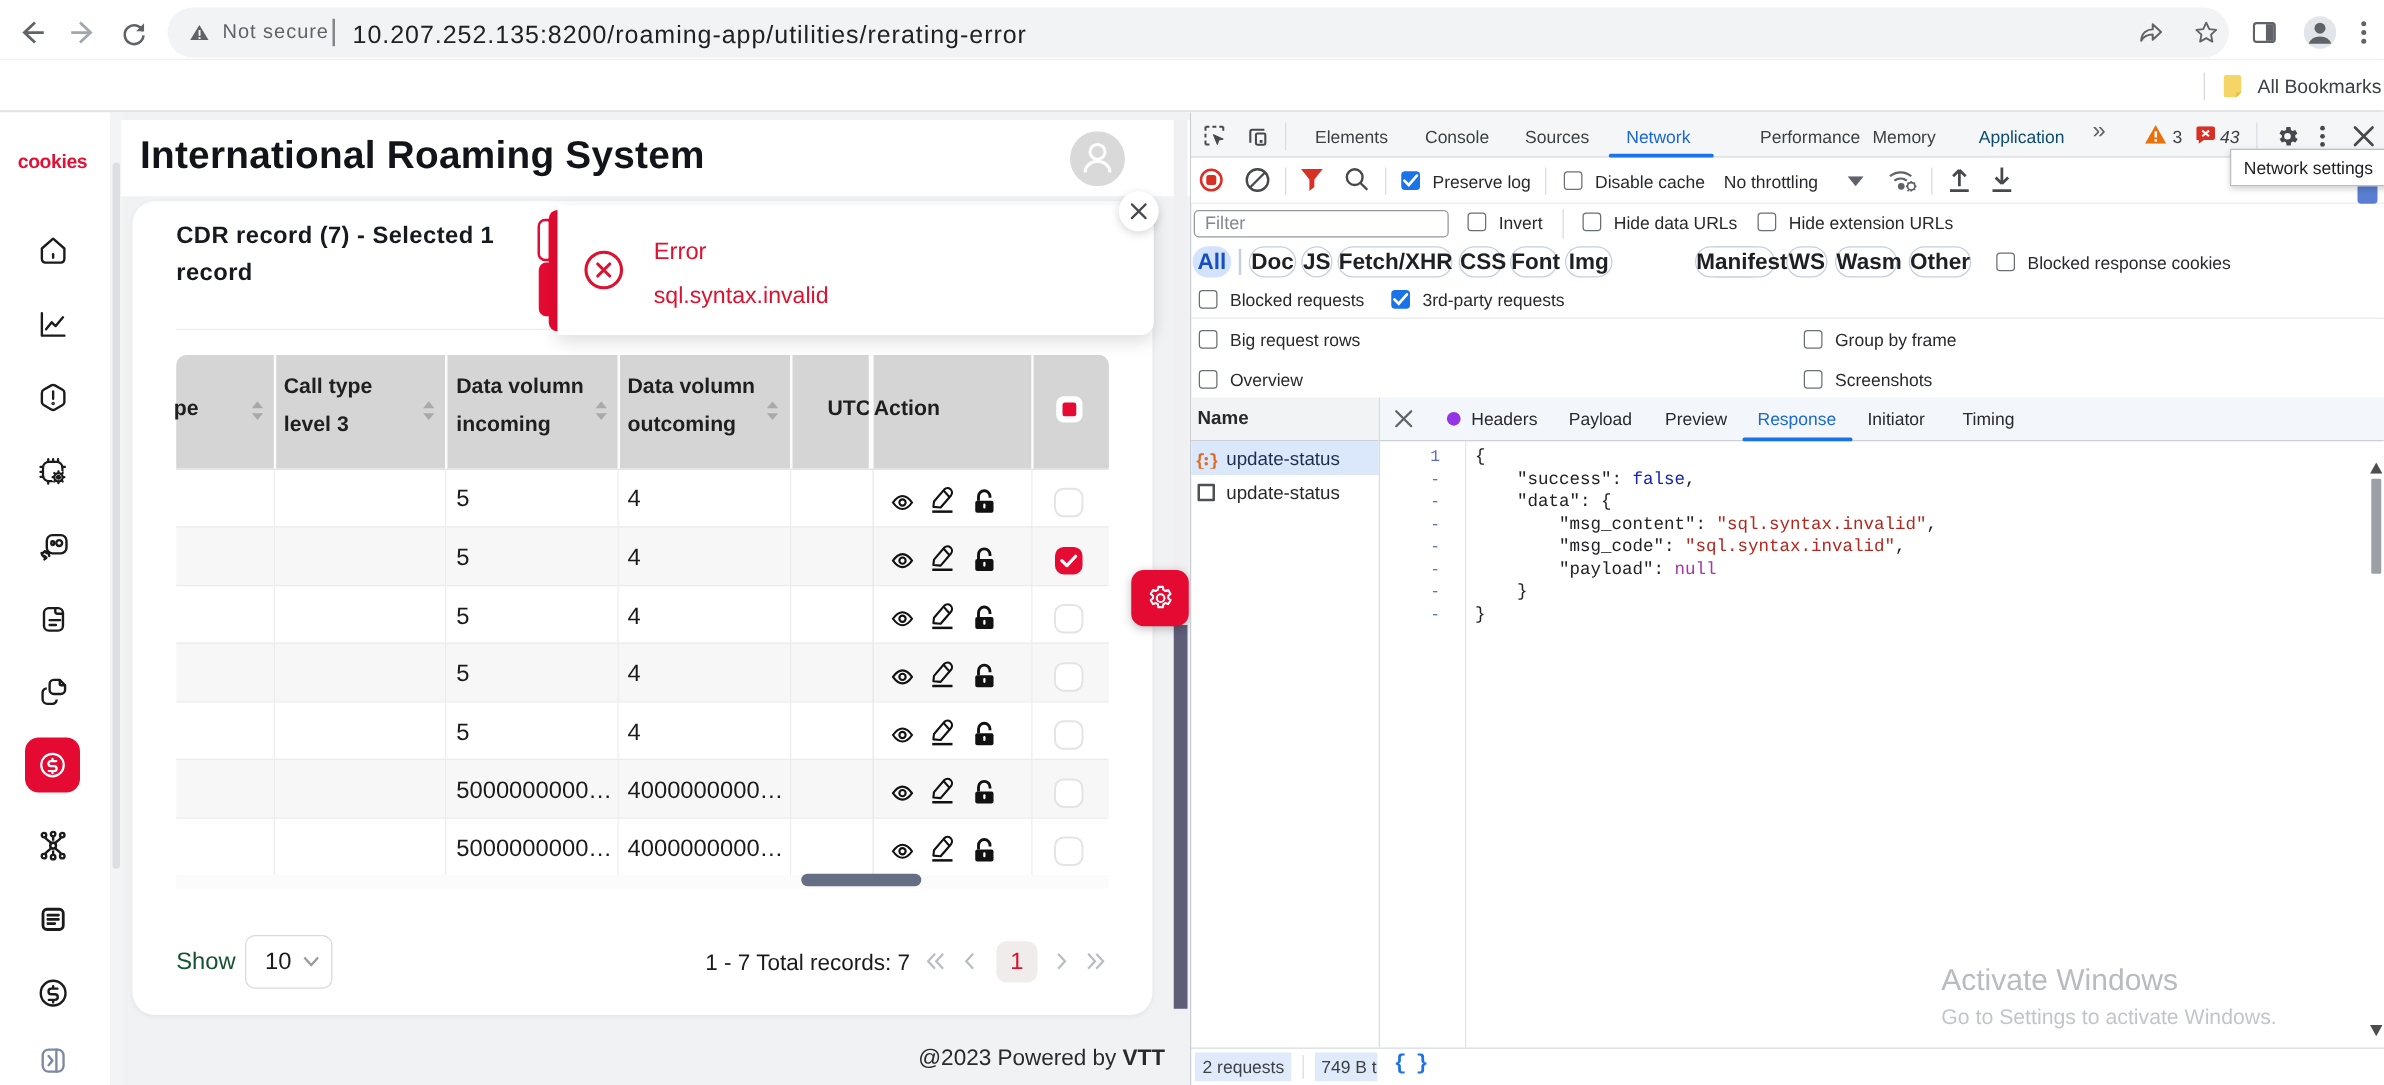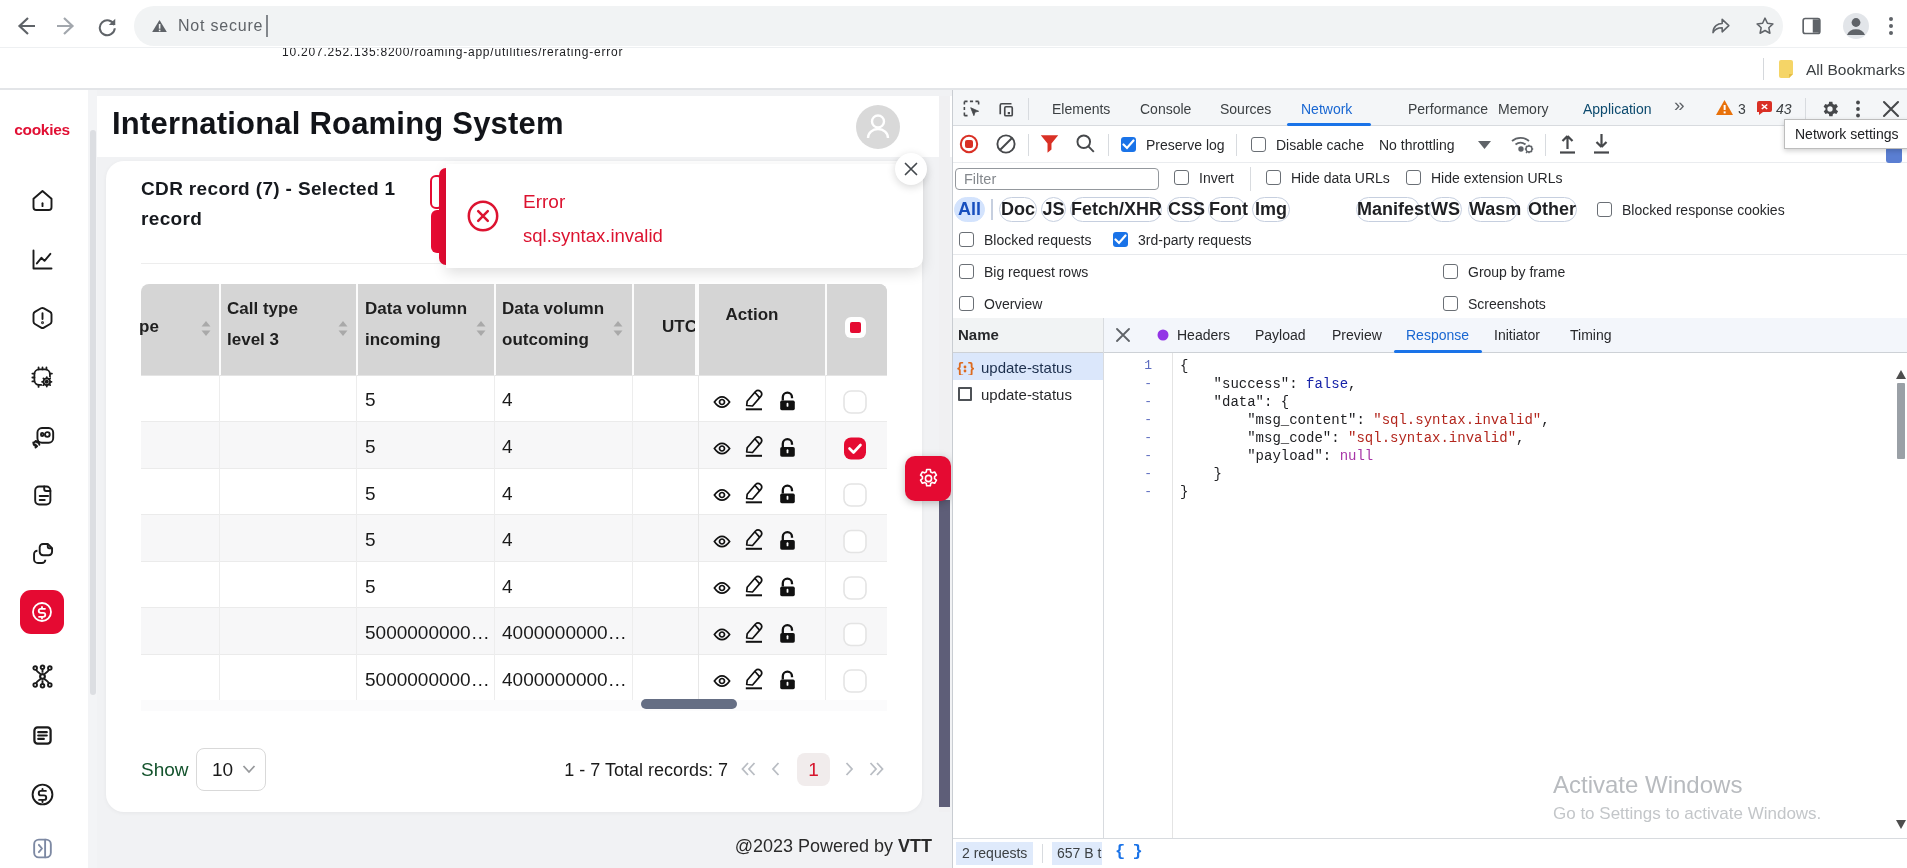--- a/index.html
+++ b/index.html
@@ -29,21 +29,21 @@
   </svg>
 
 <div class="abs" style="left:134px;top:6px;width:1649px;height:40px;border-radius:20px;background:#f1f3f4;"></div>
 <svg class="abs" style="left:151px;top:18px" width="17" height="16" viewBox="0 0 24 24">
     <path d="M12 3 L23 21 H1 Z" fill="#5f6368"></path>
     <rect x="11" y="9" width="2.4" height="7" fill="#f1f3f4"></rect>
     <rect x="11" y="17.5" width="2.4" height="2.4" fill="#f1f3f4"></rect>
   </svg>
 <div class="abs" style="left:178px;top:17px;font-size:16px;letter-spacing:0.78px;color:#5f6368;">Not secure</div>
 <div class="abs" style="left:266px;top:15px;width:1.5px;height:22px;background:#83878c;"></div>
-<div class="abs" style="left:282px;top:17px;font-size:12px;letter-spacing:0.78px;color:#202124;margin-top:28px;">10.207.252.135:8200/roaming-app/utilities/rerating-error</div>
+<div class="abs" style="left:282px;top:17px;font-size:20px;letter-spacing:0.78px;color:#202124;">10.207.252.135:8200/roaming-app/utilities/rerating-error</div>
 
 <svg class="abs" style="left:1710px;top:16px" width="21" height="20" viewBox="0 0 24 24">
     <path d="M3 20 C3 12 9 9 14 9 V4 L22 11.5 L14 19 V14 C9 14 5 16 3 20 Z" stroke="#5f6368" stroke-width="1.9" fill="none" stroke-linejoin="round"></path>
   </svg>
 
 <svg class="abs" style="left:1755px;top:16px" width="20" height="20" viewBox="0 0 24 24">
     <path d="M12 2.5 l2.9 6.2 6.6 .8 -4.9 4.6 1.3 6.6 -5.9 -3.3 -5.9 3.3 1.3 -6.6 -4.9 -4.6 6.6 -.8 Z" stroke="#5f6368" stroke-width="1.8" fill="none" stroke-linejoin="round"></path>
   </svg>
 
 <svg class="abs" style="left:1801px;top:16px" width="21" height="20" viewBox="0 0 24 24">
@@ -210,21 +210,21 @@
     <path d="M6 0 L10.5 5.5 H1.5 Z" fill="#a9a9a9"></path>
     <path d="M6 15 L1.5 9.5 H10.5 Z" fill="#a9a9a9"></path>
   </svg>
 <svg class="abs" style="left:612px;top:321px" width="12" height="15" viewBox="0 0 12 15">
     <path d="M6 0 L10.5 5.5 H1.5 Z" fill="#a9a9a9"></path>
     <path d="M6 15 L1.5 9.5 H10.5 Z" fill="#a9a9a9"></path>
   </svg>
 
 <div class="abs" style="left:694.5px;top:284px;width:4px;height:91px;background:#fcfcfc;"></div>
 <div class="abs" style="left:699px;top:284px;width:126px;height:91px;background:#d5d5d5;"></div>
-<div class="abs" style="left:699px;top:305px;width:106px;text-align:center;font-size:17px;font-weight:bold;color:#1f1f1f;">Action</div>
+<div class="abs" style="left:699px;top:317px;width:106px;font-size:17px;font-weight:bold;color:#1f1f1f;">Action</div>
 <div class="abs" style="left:825px;top:284px;width:2px;height:91px;background:#fcfcfc;"></div>
 <div class="abs" style="left:827px;top:284px;width:60px;height:91px;background:#d5d5d5;border-radius:0 8px 0 0;"></div>
 <div class="abs" style="left:845px;top:317px;width:21px;height:21px;border-radius:6px;background:#fff;"></div>
 <div class="abs" style="left:850px;top:322px;width:11px;height:11px;border-radius:2px;background:#e50b32;"></div>
 <div class="abs" style="left:219px;top:284px;width:2px;height:91px;background:#fcfcfc;"></div>
 <div class="abs" style="left:356px;top:284px;width:2px;height:91px;background:#fcfcfc;"></div>
 <div class="abs" style="left:494px;top:284px;width:2px;height:91px;background:#fcfcfc;"></div>
 <div class="abs" style="left:632px;top:284px;width:2px;height:91px;background:#fcfcfc;"></div>
 
 <div class="abs" style="left:141px;top:375px;width:746px;height:325px;background:#fff;"></div>
@@ -565,18 +565,18 @@
   </svg>
 
 <div class="abs" style="left:1553px;top:771px;font-size:24px;color:#b8bbbf;">Activate Windows</div>
 <div class="abs" style="left:1553px;top:804px;font-size:17px;color:#c3c6c9;">Go to Settings to activate Windows.</div>
 
 <div class="abs" style="left:953px;top:838px;width:954px;height:1px;background:#d8dbdf;"></div>
 <div class="abs" style="left:956px;top:842px;width:77px;height:23px;background:#dfeafb;"></div>
 <div class="dtxt" style="left:962px;top:845px;color:#3c4043;">2 requests</div>
 <div class="abs" style="left:1042px;top:844px;width:1px;height:19px;background:#d8dbdf;"></div>
 <div class="abs" style="left:1052px;top:842px;width:50px;height:23px;background:#dfeafb;"></div>
-<div class="dtxt" style="left:1057px;top:845px;color:#3c4043;">657 B t</div>
+<div class="dtxt" style="left:1057px;top:845px;color:#3c4043;">749 B t</div>
 <div class="abs" style="left:1115px;top:842px;font-family:'Liberation Mono',monospace;font-size:17px;font-weight:bold;color:#1a73e8;letter-spacing:2px;">{ }</div>
 
 <div class="abs" style="left:1886px;top:147px;width:16px;height:16px;border-radius:3px;background:#5a7ed2;"></div>
 <div class="abs" style="left:1784px;top:119px;width:130px;height:30px;background:#fff;border:1px solid #bdbdbd;box-shadow:0 2px 5px rgba(0,0,0,0.18);"></div>
 <div class="dtxt" style="left:1795px;top:126px;color:#202124;">Network settings</div>
 
 </body></html>

